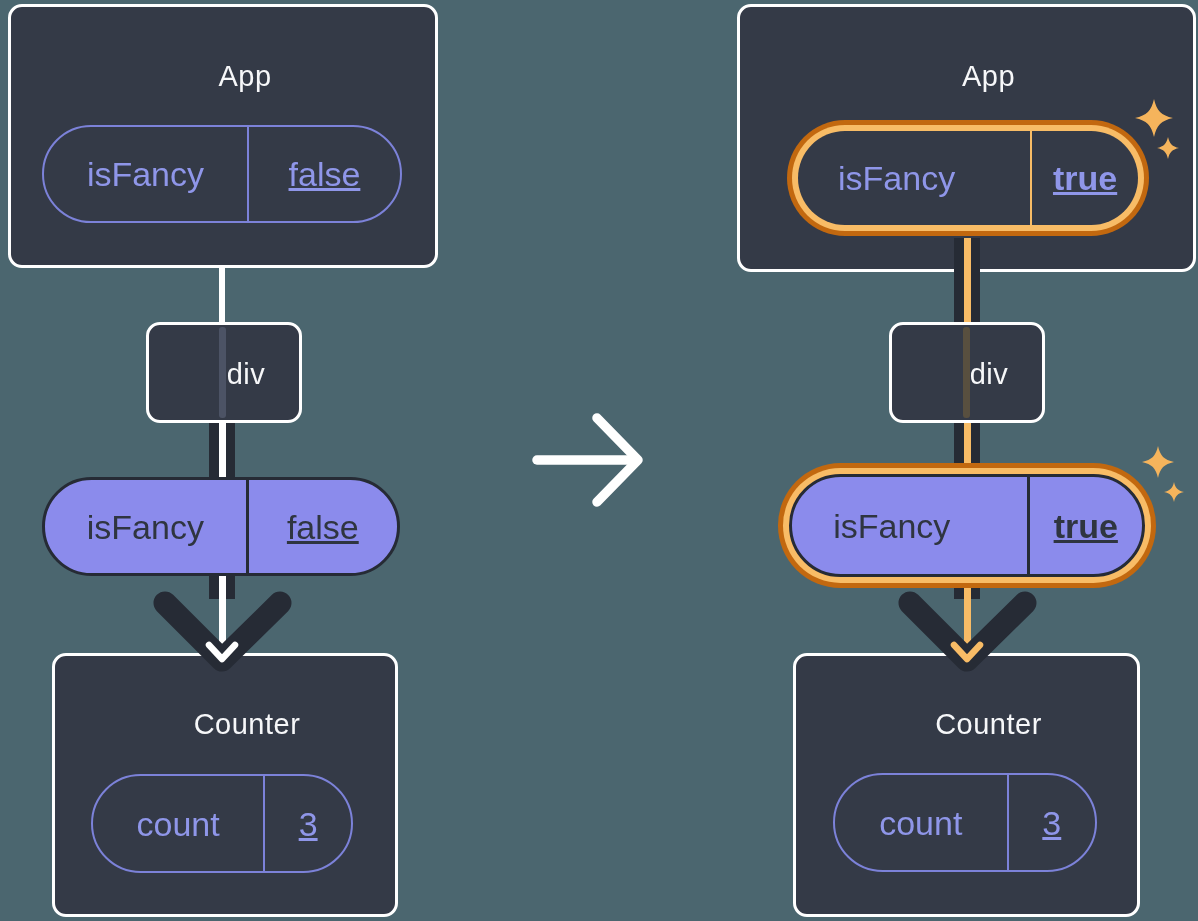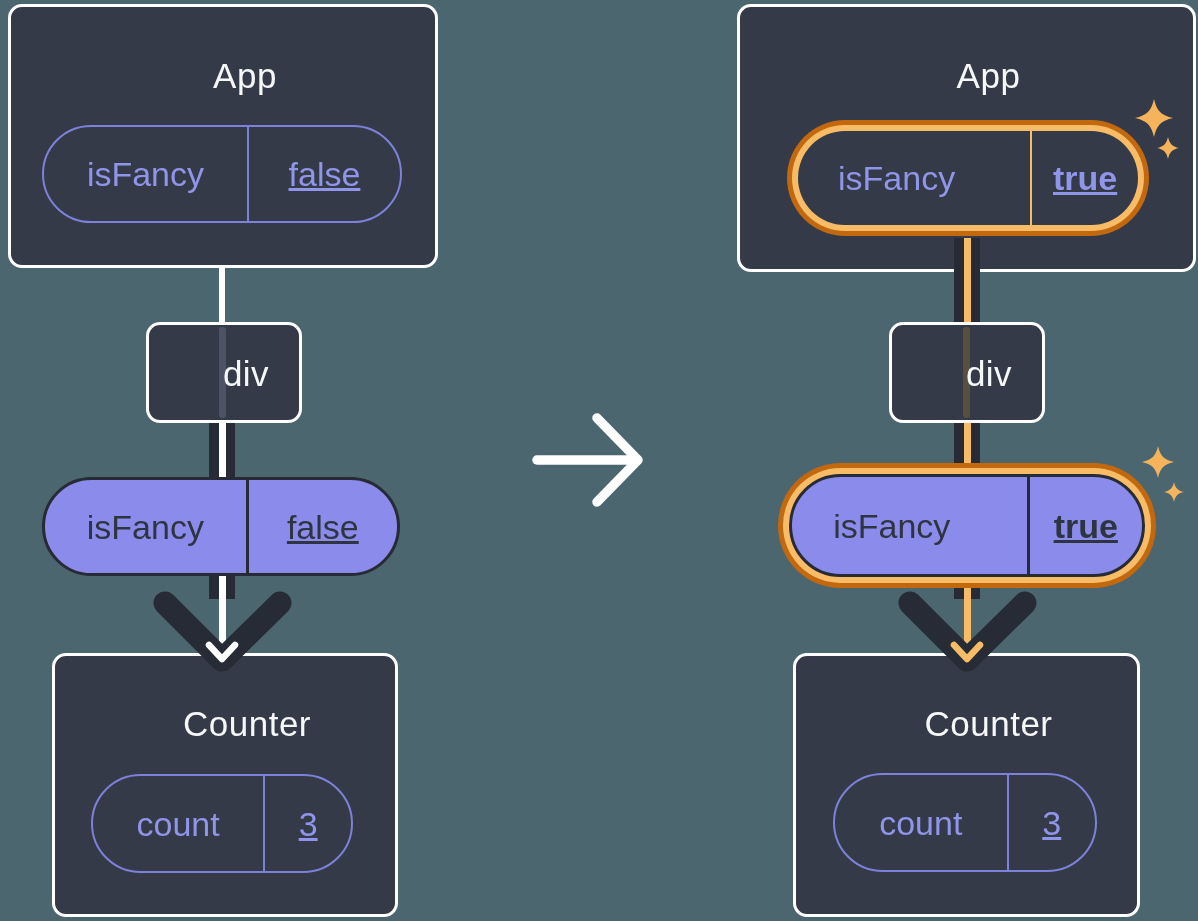--- a/index.html
+++ b/index.html
@@ -2,21 +2,21 @@
 <html><head>
 <meta charset="utf-8">
 <style>
   html,body{margin:0;padding:0;background:#4B666F;}
   .stage{
     position:relative;width:1198px;height:921px;background:#4B666F;
     font-family:"Liberation Sans", sans-serif;overflow:hidden;
   }
   .abs{position:absolute;box-sizing:border-box;}
   .card{background:#343A47;border:3px solid #FFFFFF;border-radius:14px;}
-  .node-title{color:#F6F7F9;font-size:35px;font-weight:500;letter-spacing:.5px;text-align:center;line-height:40px;padding-left:44px;}
+  .node-title{color:#F6F7F9;font-size:29px;font-weight:500;letter-spacing:.5px;text-align:center;line-height:40px;padding-left:44px;}
   .pill{display:flex;align-items:stretch;border-radius:999px;overflow:hidden;}
   .seg{display:flex;align-items:center;justify-content:center;font-size:34px;line-height:1;}
   
   .outline-pill{border:2.5px solid #7C82D9;color:#8F96E9;background:transparent;}
   .outline-pill .seg-r{border-left:2.5px solid #7C82D9;}
   
   .fill-pill{background:#8B8BEC;border:3px solid #262B35;color:#2F3540;}
   .fill-pill .seg-r{border-left:3px solid #262B35;}
   
   .ring{box-shadow:0 0 0 6px #F8BC66, 0 0 0 11px #C2680F;}

